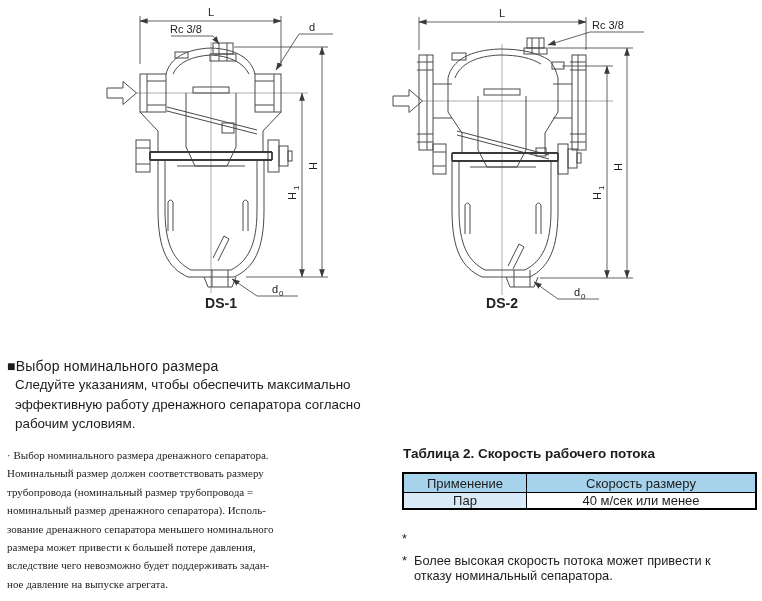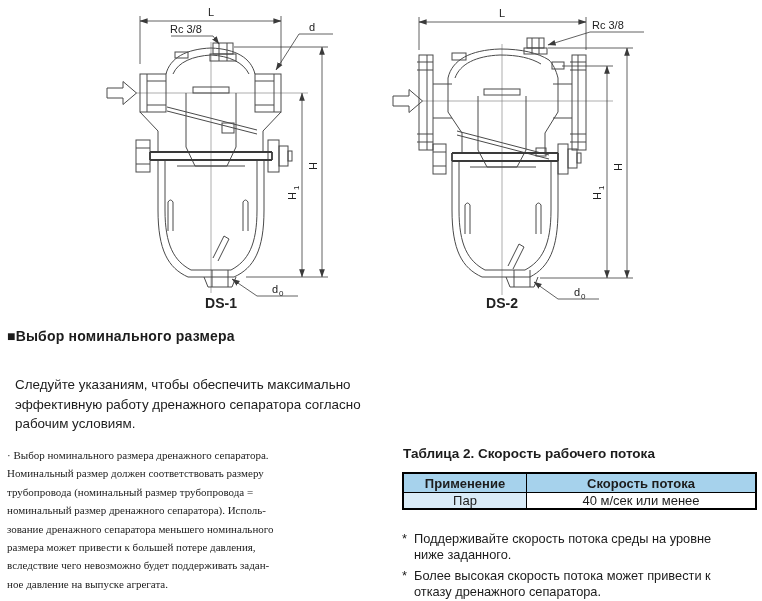--- a/index.html
+++ b/index.html
@@ -11,28 +11,28 @@
   .diagram-svg text{font-family:"Liberation Sans","DejaVu Sans",sans-serif;fill:#222;}
   .dlabel{font-size:11px;}
   .dsub{font-size:8px;}
   .dcaption{font-size:14px;font-weight:bold;fill:#111;}
   .dim{stroke:#3a3a3a;stroke-width:0.8;fill:none;}
   .bln{stroke:#4a4a4a;stroke-width:1;fill:none;}
   .bthick{stroke:#3a3a3a;stroke-width:1.8;fill:none;}
   .cline{stroke:#777;stroke-width:0.6;fill:none;}
   .arrowshape{fill:#fff;stroke:#4a4a4a;stroke-width:1;}
 
-  .heading{position:absolute;left:7px;top:328px;font-size:14px;font-weight:bold;letter-spacing:.2px;}
+  .heading{position:absolute;left:7px;top:358px;font-size:14px;font-weight:normal;letter-spacing:.2px;}
   .intro{position:absolute;left:15px;top:375px;width:360px;font-size:13.4px;line-height:19.5px;white-space:pre-line;}
   .body-par{position:absolute;left:7px;top:446px;width:365px;font-size:11px;line-height:18.4px;white-space:pre-line;font-family:Liberation Serif, serif;}
 
   .table-title{position:absolute;left:403px;top:446px;font-size:13.5px;font-weight:bold;}
   .vel-table{position:absolute;left:402px;top:472px;border-collapse:collapse;border:2px solid #000;font-size:13px;}
   .vel-table th,.vel-table td{border:1px solid #000;text-align:center;padding:0;vertical-align:middle;}
-  .vel-table th{background:#a6d2ec;font-weight:bold;height:18px;margin-left:16px;}
+  .vel-table th{background:#a6d2ec;font-weight:normal;height:18px;margin-left:16px;}
   .vel-table td{height:15px;background:#fff;margin-left:12px;}
   .vel-table td.lab{background:#d9ebf7;}
   .col-app{width:122px;}
   .col-vel{width:228px;}
 
   .footnotes{position:absolute;left:402px;top:531px;width:350px;font-size:12.8px;line-height:15.5px;}
   .fn{display:flex;gap:7px;}
   .fn + .fn{margin-top:6px;}
   .fn-marker{flex:0 0 auto;}
   .fn-text{white-space:pre-line;}
@@ -272,37 +272,35 @@
 зование дренажного сепаратора меньшего номинального
 размера может привести к большей потере давления,
 вследствие чего невозможно будет поддерживать задан-
 ное давление на выпуске агрегата.</div>
 
   <div class="table-title">Таблица 2. Скорость рабочего потока</div>
   <table class="vel-table">
     <thead>
       <tr>
         <th class="col-app">Применение</th>
-        <th class="col-vel">Скорость потока</th>
+        <th class="col-vel">Скорость размеру</th>
       </tr>
     </thead>
     <tbody>
       <tr>
         <td class="lab">Пар</td>
         <td>40 м/сек или менее</td>
       </tr>
     </tbody>
   </table>
 
   <div class="footnotes">
     <div class="fn">
       <span class="fn-marker">*</span>
-      <div class="fn-text">Поддерживайте скорость потока среды на уровне
-ниже заданного.</div>
     </div>
     <div class="fn">
       <span class="fn-marker">*</span>
       <div class="fn-text">Более высокая скорость потока может привести к
-отказу дренажного сепаратора.</div>
+отказу номинальный сепаратора.</div>
     </div>
   </div>
 
 </div>
 
 </body></html>

